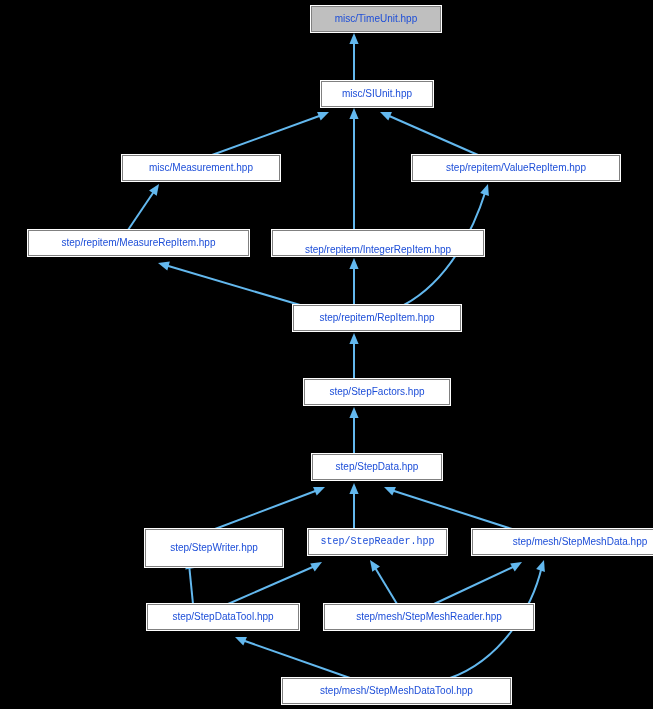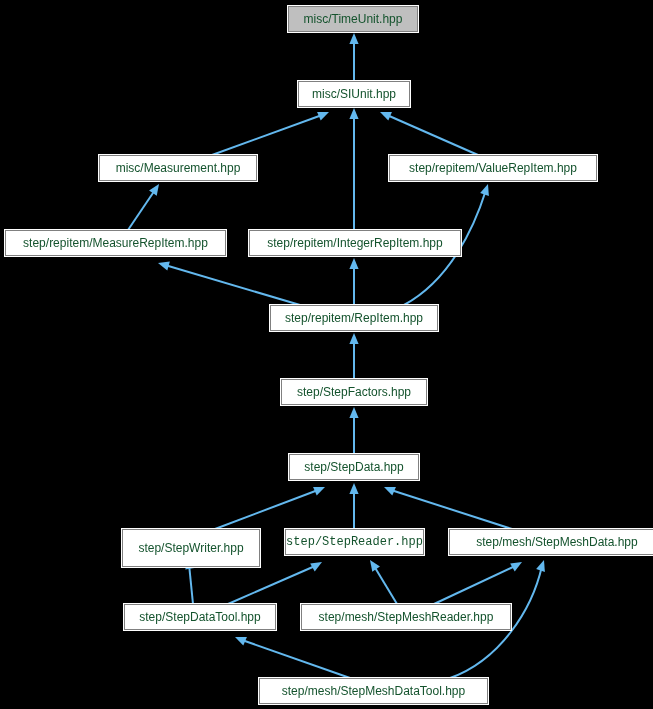--- a/index.html
+++ b/index.html
@@ -31,26 +31,27 @@
   .node-box {
     position: absolute;
     box-sizing: border-box;
     background: #ffffff;
     border: 1px solid #808080;
     outline: 1px solid #ffffff;
     display: flex;
     align-items: center;
     justify-content: center;
     font-family: "Liberation Sans", sans-serif;
-    font-size: 12px;
+    font-size: 10px;
     line-height: 1;
-    color: #14532d;
+    color: #1d4ed8;
     white-space: nowrap;
     letter-spacing: 0px;
     box-shadow: 1px 1px 0 0 #5a5a5a;
+    margin-left: 23px;
   }
   .node-box.focus {
     background: #bfbfbf;
   }
   .node-label {
     display: block;
     padding: 0 6px;
     pointer-events: none;
   }
 </style>
@@ -149,21 +150,21 @@
       </div>
       <div class="node-box" style="left: 99px; top: 155px; width: 158px; height: 26px;">
         <span class="node-label">misc/Measurement.hpp</span>
       </div>
       <div class="node-box" style="left: 389px; top: 155px; width: 208px; height: 26px;">
         <span class="node-label">step/repitem/ValueRepItem.hpp</span>
       </div>
       <div class="node-box" style="left: 5px; top: 230px; width: 221px; height: 26px;">
         <span class="node-label">step/repitem/MeasureRepItem.hpp</span>
       </div>
-      <div class="node-box" style="left: 249px; top: 230px; width: 212px; height: 26px;">
+      <div class="node-box" style="left: 249px; top: 230px; width: 212px; height: 26px; align-items: flex-end;">
         <span class="node-label">step/repitem/IntegerRepItem.hpp</span>
       </div>
       <div class="node-box" style="left: 270px; top: 305px; width: 168px; height: 26px;">
         <span class="node-label">step/repitem/RepItem.hpp</span>
       </div>
       <div class="node-box" style="left: 281px; top: 379px; width: 146px; height: 26px;">
         <span class="node-label">step/StepFactors.hpp</span>
       </div>
       <div class="node-box" style="left: 289px; top: 454px; width: 130px; height: 26px; justify-content: center;">
         <span class="node-label">step/StepData.hpp</span>

